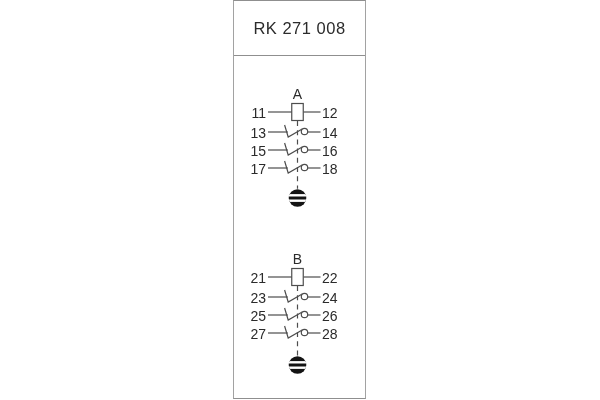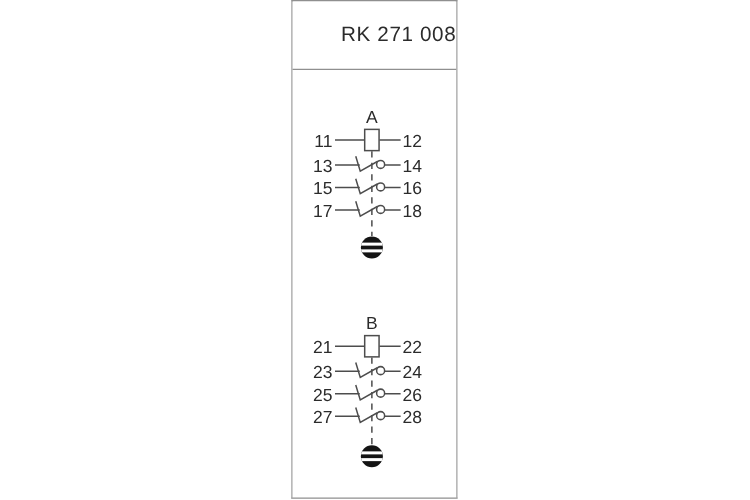--- a/index.html
+++ b/index.html
@@ -9,21 +9,21 @@
   }
   #relay-panel{
     position:absolute;left:233px;top:0;width:131px;height:397px;
     border-left:1.5px solid #a2a2a2;border-right:1.5px solid #a2a2a2;
     border-top:1.5px solid #8f8f8f;border-bottom:1.5px solid #8f8f8f;
     background:#ffffff;box-sizing:content-box;
   }
   #panel-header{
     position:absolute;left:0;top:0;width:100%;height:54px;
     border-bottom:1.5px solid #8f8f8f;
-    display:flex;align-items:center;justify-content:flex-end;
+    display:flex;align-items:center;justify-content:center;
   }
   #model-number{
     font-size:16.5px;color:#2b2b2b;letter-spacing:0.5px;white-space:pre;
   }
   #schematic-svg{position:absolute;left:0;top:0;}
   text{font-family:"Liberation Sans","DejaVu Sans",sans-serif;}
 </style>
 </head>
 <body>
 

